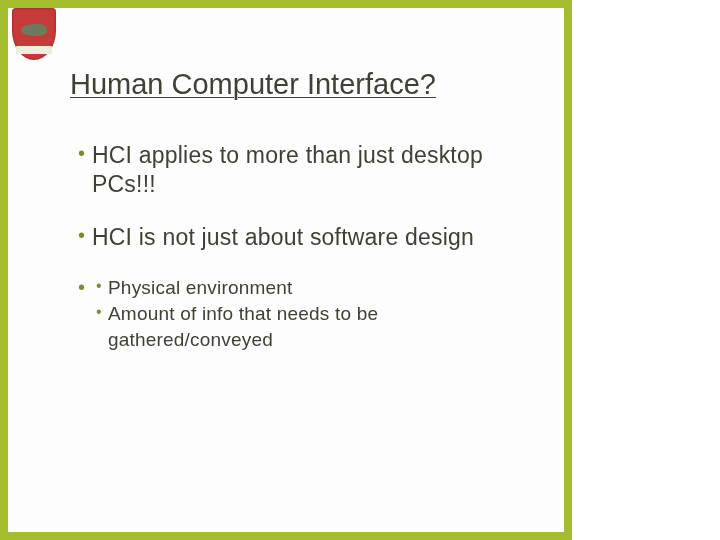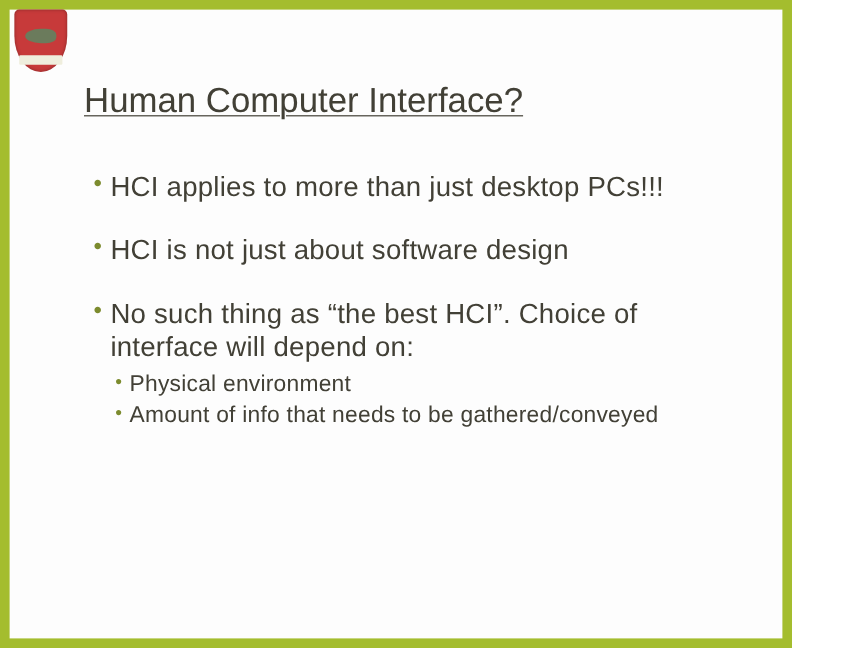--- a/index.html
+++ b/index.html
@@ -7,21 +7,21 @@
     padding: 0;
     width: 720px;
     height: 540px;
     background: #fff;
     font-family: "Georgia", "Times New Roman", serif;
     -webkit-font-smoothing: antialiased;
     overflow: hidden;
   }
   .frame {
     box-sizing: border-box;
-    width: 660px;
+    width: 572px;
     height: 540px;
     border: 8px solid #a4bd2e;
     background: #fdfdfd;
     position: relative;
   }
   .logo {
     position: absolute;
     top: 0px;
     left: 4px;
     width: 50px;
@@ -133,21 +133,20 @@
     <h1 class="title">Human Computer Interface?</h1>
 
     <ul class="main">
       <li>
         <span>HCI applies to more than just desktop PCs!!!</span>
       </li>
       <li>
         <span>HCI is not just about software design</span>
       </li>
       <li class="tight">
-        <span>No such thing as “the best HCI”. Choice of interface will depend on:</span>
         <ul class="sub">
           <li>
             <span>Physical environment</span>
           </li>
           <li>
             <span>Amount of info that needs to be gathered/conveyed</span>
           </li>
         </ul>
       </li>
     </ul>

